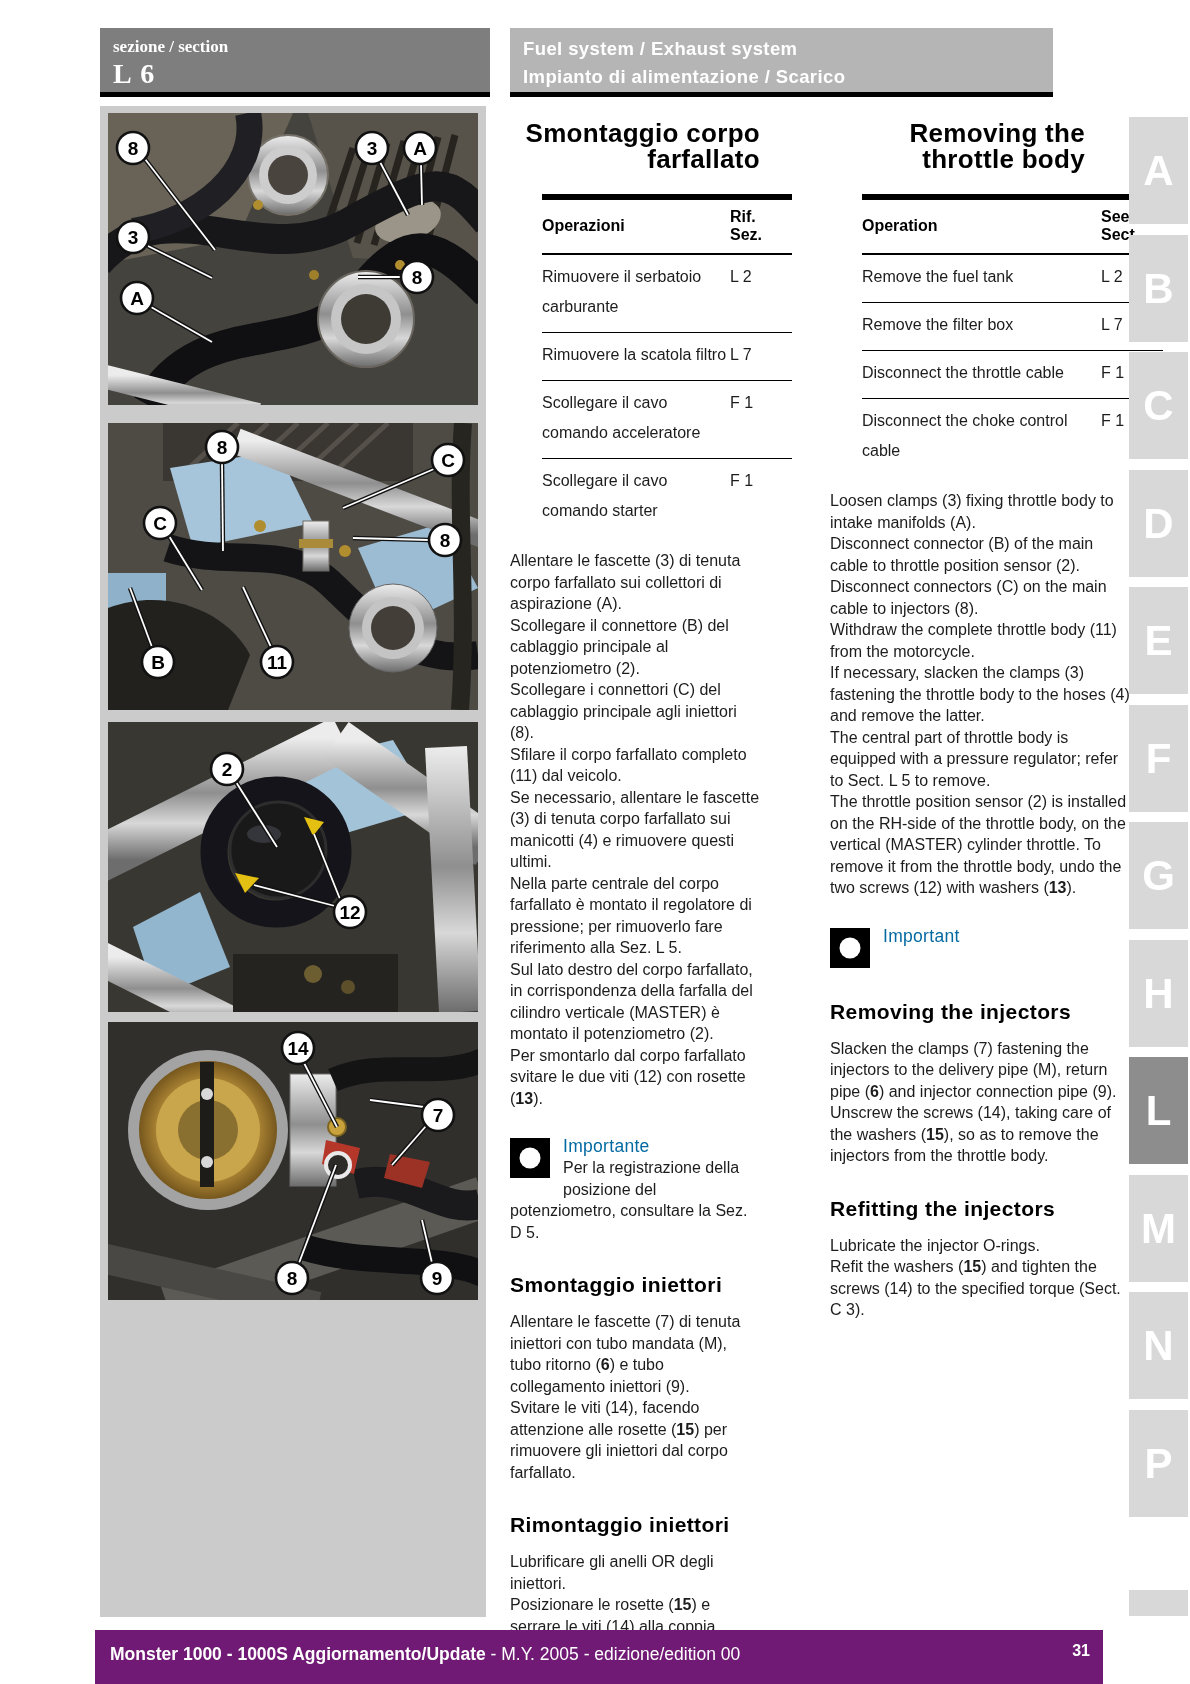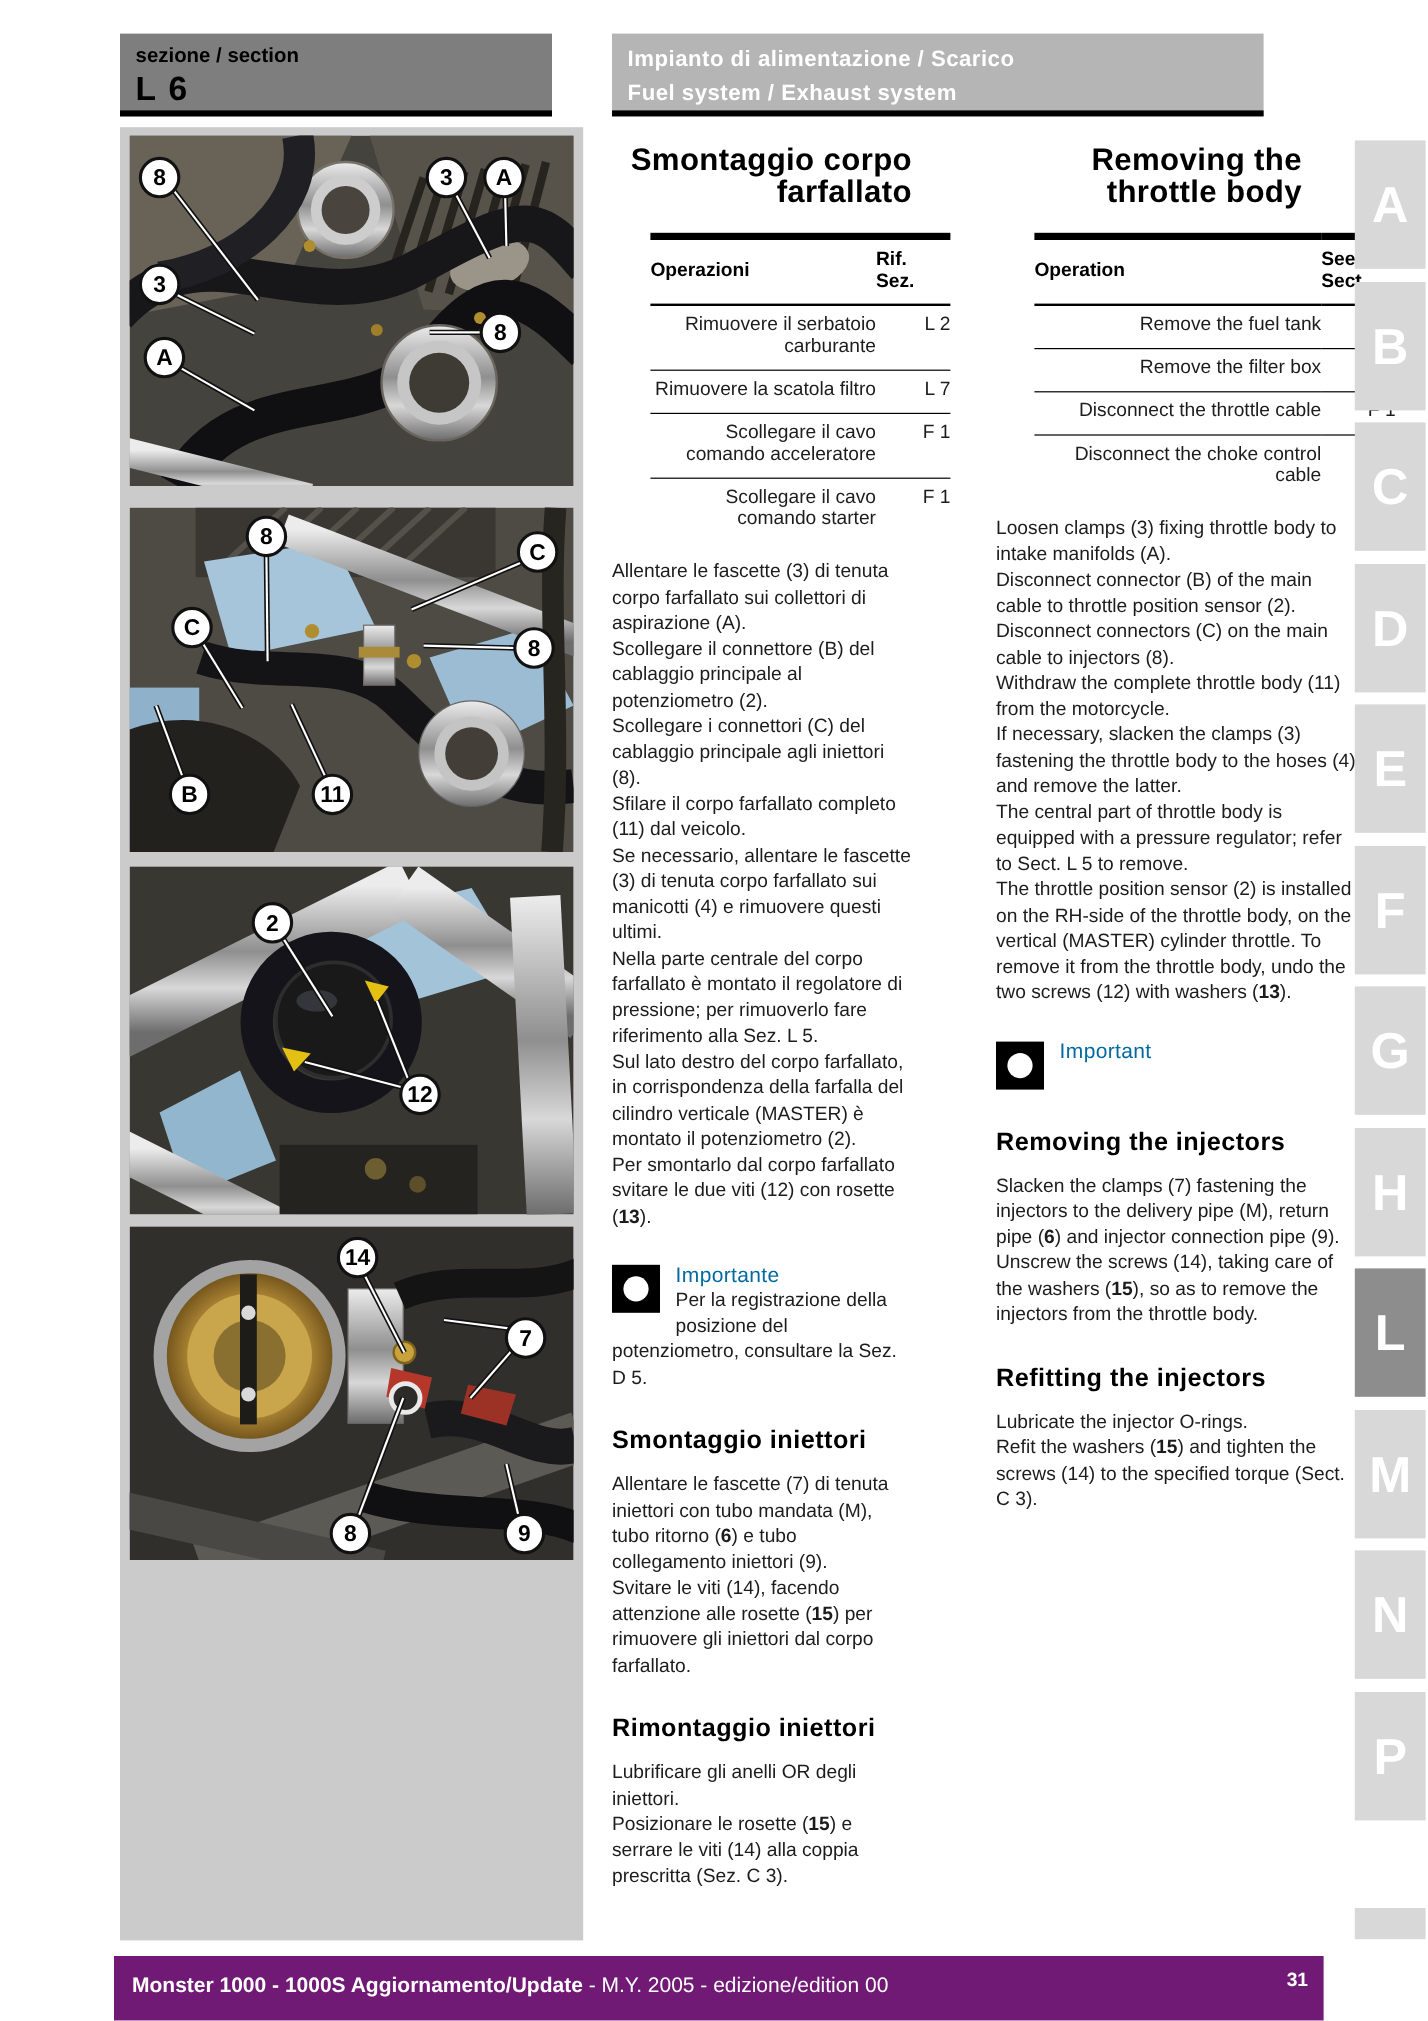--- a/index.html
+++ b/index.html
@@ -1,41 +1,41 @@
 <!DOCTYPE html>
 <html><head>
 <meta charset="utf-8">
 <style>
   * { margin:0; padding:0; box-sizing:border-box; }
   html,body { background:#ffffff; font-family:"Liberation Sans", sans-serif; }
   .page { position:relative; width:1190px; height:1684px; background:#fff; overflow:hidden; }
 
   
-  .hdr-left { position:absolute; left:100px; top:28px; width:360px; height:69px;
-    background:#7e7e7e; border-bottom:5px solid #000; color:#000000; padding:9px 0 0 13px; }
+  .hdr-left { position:absolute; left:100px; top:28px; width:390px; height:69px;
+    background:#7e7e7e; border-bottom:5px solid #000; color:#ffffff; padding:9px 0 0 13px;font-family:Liberation Serif, serif; }
   .hdr-label { font-size:17px; font-weight:bold; }
   .hdr-code  { font-size:28px; font-weight:bold; letter-spacing:1.5px; margin-top:1px; }
   .hdr-right { position:absolute; left:510px; top:28px; width:543px; height:69px;
     background:#b5b5b5; border-bottom:5px solid #000; color:#fff; padding:7px 0 0 13px; }
   .hdr-title { font-size:18.5px; font-weight:bold; line-height:28px; letter-spacing:0.4px; }
 
   
   .photo-board { position:absolute; left:100px; top:106px; width:386px; height:1511px; background:#cbcbcb; }
   .photo { position:absolute; left:8px; display:block; }
 
   
   .col { position:absolute; top:112px; color:#1c1c1c; }
   .col-it { left:510px; width:250px; }
   .col-en { left:830px; width:301px; }
   .col h1 { font-size:26px; line-height:26px; font-weight:bold; letter-spacing:0.3px; color:#000; margin:8px 0 22px;text-align:right; }
   .col-en h1 { max-width:255px; }
 
   table.ops { width:100%; border-collapse:collapse; border-top:6px solid #000; margin-bottom:14px;margin-left:32px; }
   table.ops th { text-align:left; font-size:16px; padding:8px 0 9px; border-bottom:2px solid #000; color:#000; }
-  table.ops td { font-size:16px; line-height:18px; vertical-align:top; padding:7px 0 10px; border-bottom:1.4px solid #000;text-align:right; }
+  table.ops td { font-size:16px; line-height:30px; vertical-align:top; padding:7px 0 10px; border-bottom:1.4px solid #000; }
   table.ops tr:last-child td { border-bottom:none; }
   table.ops .sez { width:62px; }
 
   .body { font-size:16px; line-height:21.5px; margin-top:2px; }
   .body b, .imp-text b { font-weight:bold; }
 
   .important { margin-top:26px; }
   .important::after { content:""; display:block; clear:both; }
   .imp-icon { float:left; width:40px; height:40px; background:#000; margin:3px 13px 2px 0; position:relative; }
   .imp-dot { position:absolute; left:50%; top:50%; width:21px; height:21px; background:#fff; border-radius:50%;
@@ -78,22 +78,22 @@
         <stop offset="1" stop-color="#76571d"></stop>
       </radialGradient>
     </defs>
   </svg>
 
   <div class="hdr-left">
     <div class="hdr-label">sezione / section</div>
     <div class="hdr-code">L 6</div>
   </div>
   <div class="hdr-right">
+    <div class="hdr-title">Fuel system / Exhaust system</div>
     <div class="hdr-title">Impianto di alimentazione / Scarico</div>
-    <div class="hdr-title">Fuel system / Exhaust system</div>
   </div>
 
   <div class="photo-board">
 
     <svg class="photo" style="top:7px" width="370" height="292" viewBox="0 0 370 292">
       <rect width="370" height="292" fill="#45433e"></rect>
       <polygon points="0,0 185,0 130,125 0,150" fill="#686257"></polygon>
       <polygon points="200,0 370,0 370,150 245,145" fill="#57534a"></polygon>
       <g stroke="#27241f" stroke-width="7">
         <line x1="245" y1="35" x2="215" y2="125"></line>

